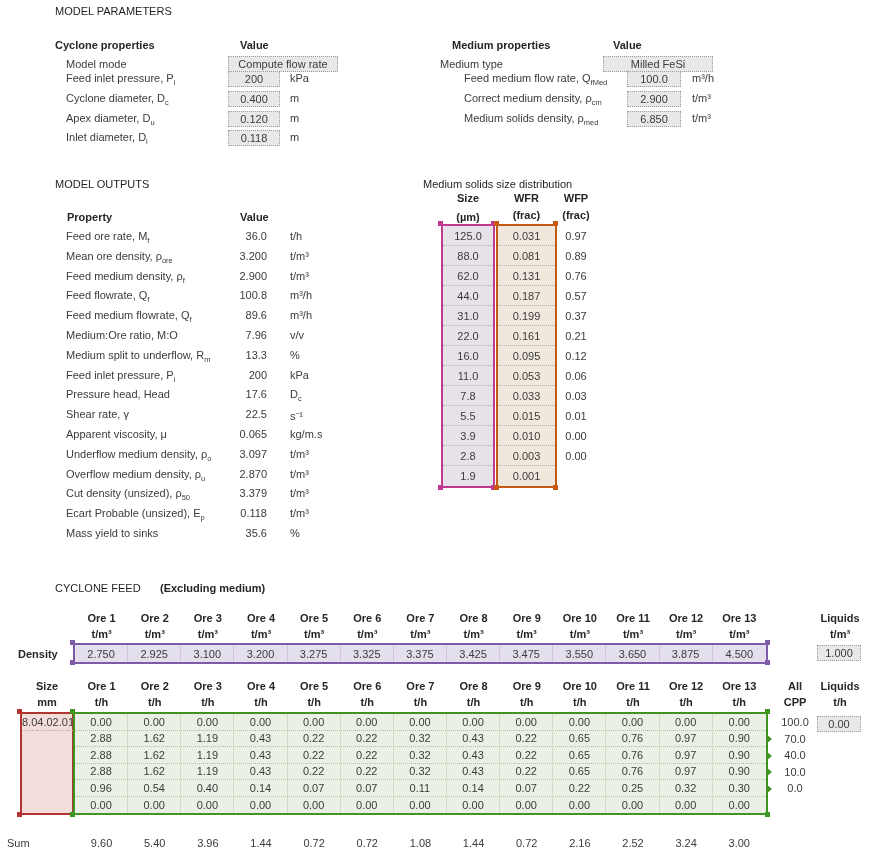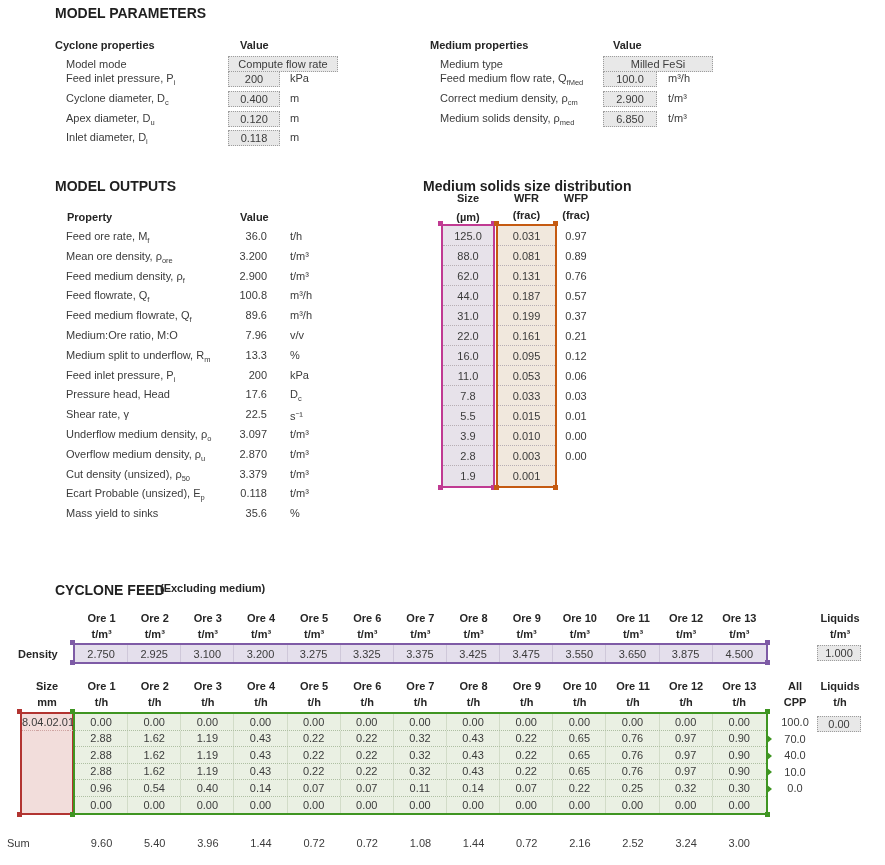--- a/index.html
+++ b/index.html
@@ -1,21 +1,21 @@
 <!DOCTYPE html>
 <html><head>
 <meta charset="utf-8">
 <style>
   html,body{margin:0;padding:0;background:#fff;}
   #screen{position:relative;width:885px;height:865px;background:#fff;
     font-family:"Liberation Sans",sans-serif;font-size:11px;color:#3b3b3b;overflow:hidden;}
   .b{font-weight:bold;color:#262626;}
   .abs{position:absolute;}
   sub{font-size:7.5px;line-height:0;}
-  .sec-title{position:absolute;font-weight:bold;color:#1f1f1f;font-size:14px;}
+  .sec-title{position:absolute;font-weight:normal;color:#1f1f1f;font-size:11px;}
   
   .vbox{position:absolute;background:#e8e8e8;border:1px dotted #9d9d9d;display:flex;
     align-items:center;justify-content:center;box-sizing:border-box;height:16px;}
   
   .rowhost{position:absolute;display:flex;flex-direction:column;}
   .prow{position:relative;height:19.8px;}
   .prow .lbl{position:absolute;left:66px;top:2px;}
   .prow .lblr{position:absolute;left:440px;top:2px;}
   .prow .unit{position:absolute;left:290px;top:2px;}
   .prow .unitr{position:absolute;left:668px;top:2px;}
@@ -56,21 +56,21 @@
 </style>
 </head>
 <body>
 
 <div id="screen">
 
   <div class="sec-title" style="left:55px;top:5px;">MODEL PARAMETERS</div>
 
   <div class="abs b" style="left:55px;top:39px;">Cyclone properties</div>
   <div class="abs b" style="left:240px;top:39px;">Value</div>
-  <div class="abs b" style="left:430px;top:39px;">Medium properties</div>
+  <div class="abs b" style="left:452px;top:39px;">Medium properties</div>
   <div class="abs b" style="left:613px;top:39px;">Value</div>
 
   <div class="abs" style="left:66px;top:58px;">Model mode</div>
   <div class="vbox" style="left:228px;top:56px;width:110px;">
     <span>Compute flow rate</span>
   </div>
 
   <div class="abs" style="left:440px;top:58px;">Medium type</div>
   <div class="vbox" style="left:603px;top:56px;width:110px;">
     <span>Milled FeSi</span>
@@ -104,21 +104,21 @@
 
       <div class="prow">
         <span class="lbl"><span>Inlet diameter, D</span><sub>i</sub></span>
         <div class="vbox" style="left:228px;width:52px;">
           <span>0.118</span>
         </div>
         <span class="unit">m</span>
       </div>
     </div>
 
-  <div class="rowhost" style="left:0;top:70px;width:798px;">
+  <div class="rowhost" style="left:0;top:70px;width:798px;padding-left:24px;">
 
       <div class="prow">
         <span class="lblr"><span>Feed medium flow rate, Q</span><sub>fMed</sub></span>
         <div class="vbox" style="left:603px;width:54px;">
           <span>100.0</span>
         </div>
         <span class="unitr">m³/h</span>
       </div>
 
       <div class="prow">
@@ -198,20 +198,25 @@
         <span class="valtxt">17.6</span>
         <span class="unit"><span>D</span><sub>c</sub></span>
       </div>
 
       <div class="prow">
         <span class="lbl"><span>Shear rate, γ</span><sub></sub></span>
         <span class="valtxt">22.5</span>
         <span class="unit"><span>s⁻¹</span><sub></sub></span>
       </div>
 
+      <div class="prow">
+        <span class="lbl"><span>Apparent viscosity, μ</span><sub></sub></span>
+        <span class="valtxt">0.065</span>
+        <span class="unit"><span>kg/m.s</span><sub></sub></span>
+      </div>
 
       <div class="prow">
         <span class="lbl"><span>Underflow medium density, ρ</span><sub>o</sub></span>
         <span class="valtxt">3.097</span>
         <span class="unit"><span>t/m³</span><sub></sub></span>
       </div>
 
       <div class="prow">
         <span class="lbl"><span>Overflow medium density, ρ</span><sub>u</sub></span>
         <span class="valtxt">2.870</span>

